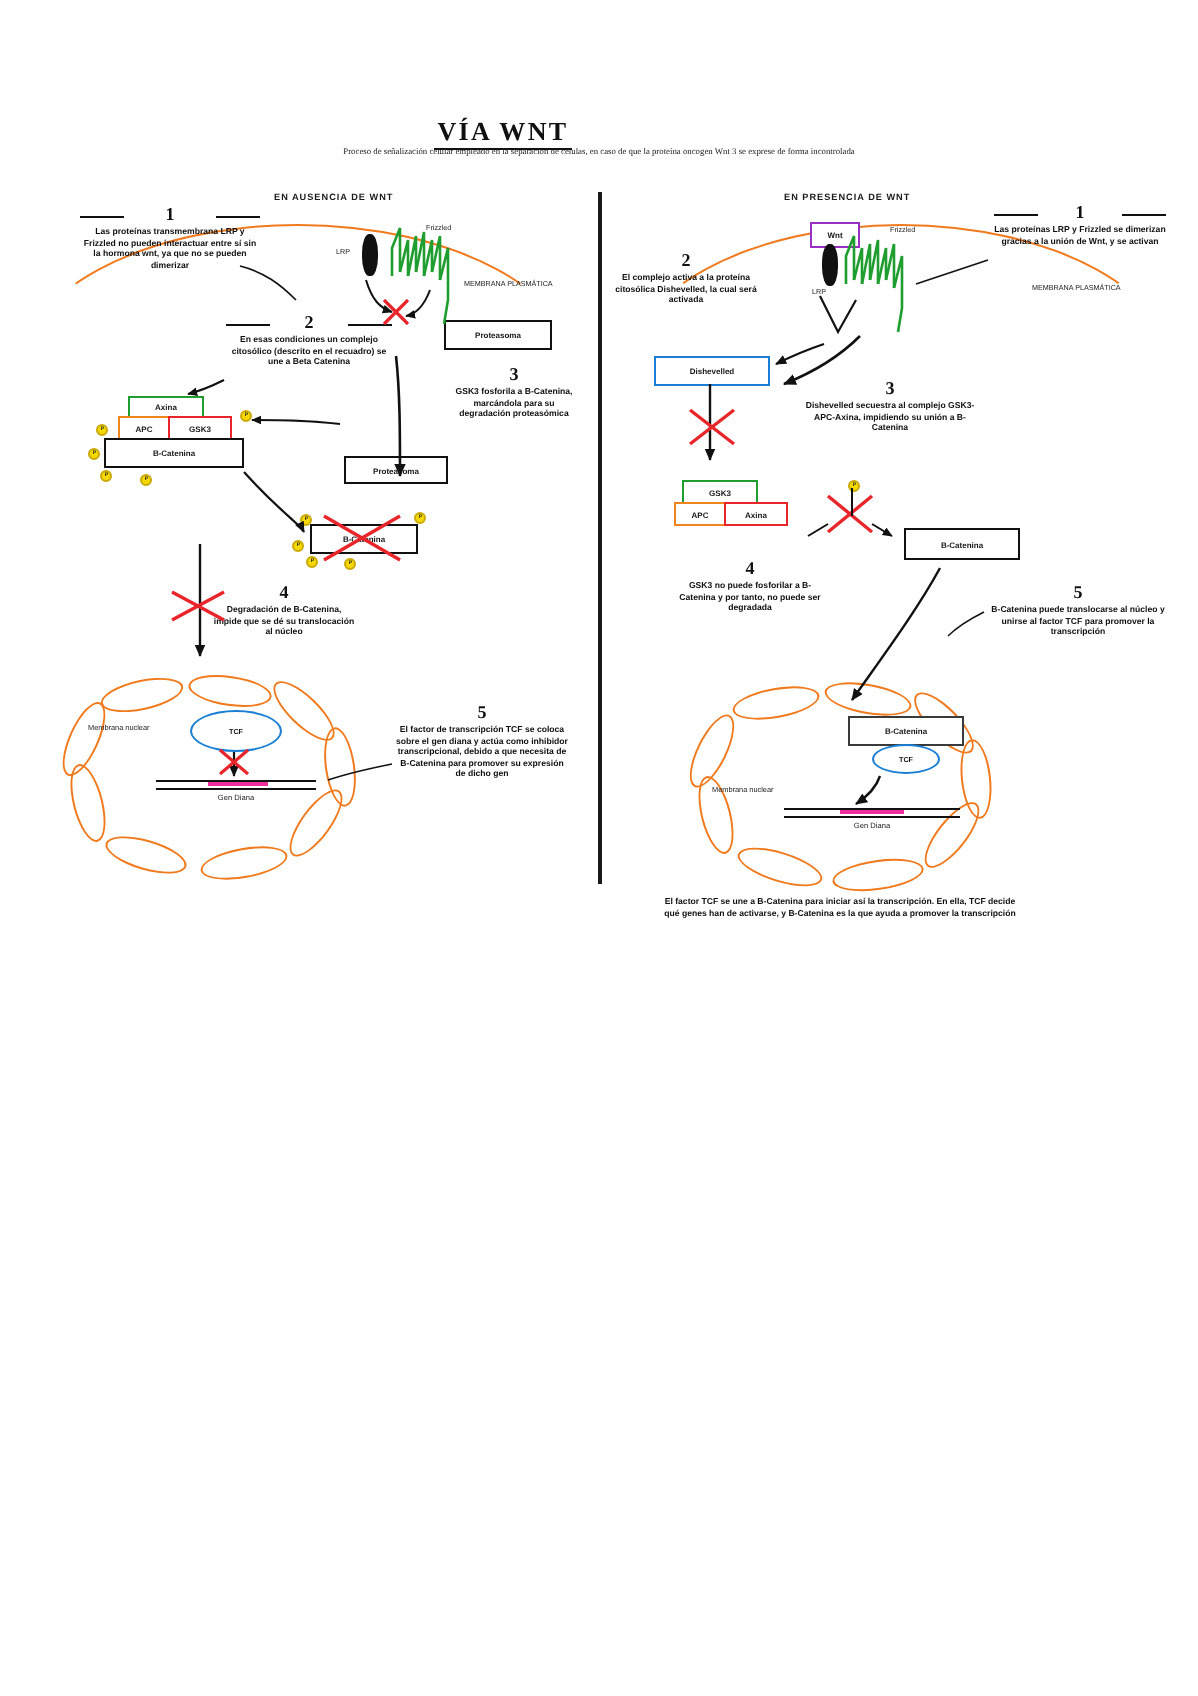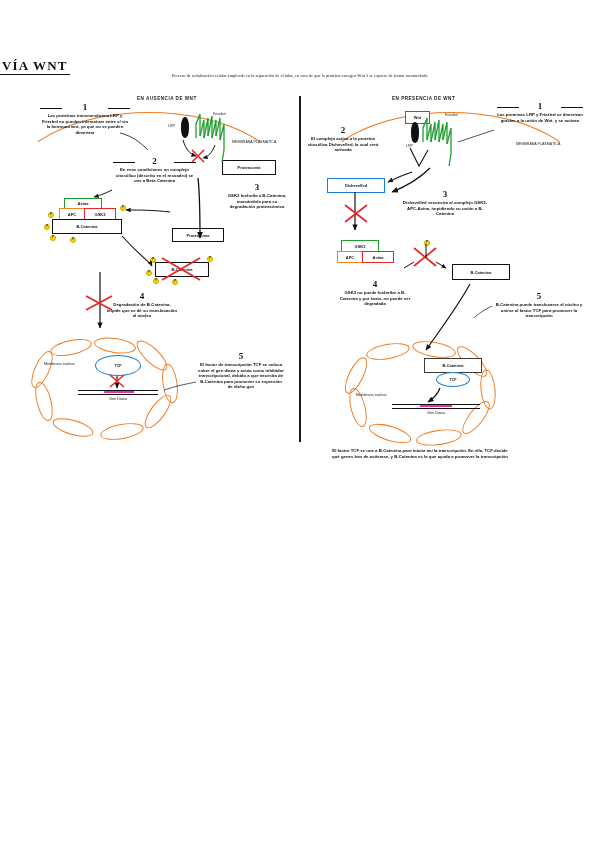--- a/index.html
+++ b/index.html
@@ -1,21 +1,21 @@
 <!DOCTYPE html>
 <html><head>
 <meta charset="utf-8">
 <style>
   html,body{margin:0;padding:0;background:#c8c8c8;}
   body{font-family:"Liberation Sans",sans-serif;}
   .page{position:relative;width:599px;height:848px;background:#ffffff;overflow:hidden;}
   .sheet{position:absolute;left:0;top:0;width:599px;height:490px;background:#fff;}
 
   
-  .title{position:absolute;left:0;top:58px;width:479px;text-align:left;
+  .title{position:absolute;left:12px;top:58px;width:479px;text-align:center;
          font-family:"Liberation Serif",serif;font-weight:bold;font-size:13px;
          letter-spacing:1.2px;color:#111;}
   .title .u{border-bottom:1.4px solid #111;padding:0 2px 1px 2px;}
   .subtitle{position:absolute;left:118px;top:73px;width:363px;text-align:center;
             font-family:"Liberation Serif",serif;font-size:4.4px;line-height:6.2px;color:#1a1a1a;}
 
   
   .divider{position:absolute;left:299px;top:96px;width:2px;height:346px;background:#1a1a1a;}
 
   

